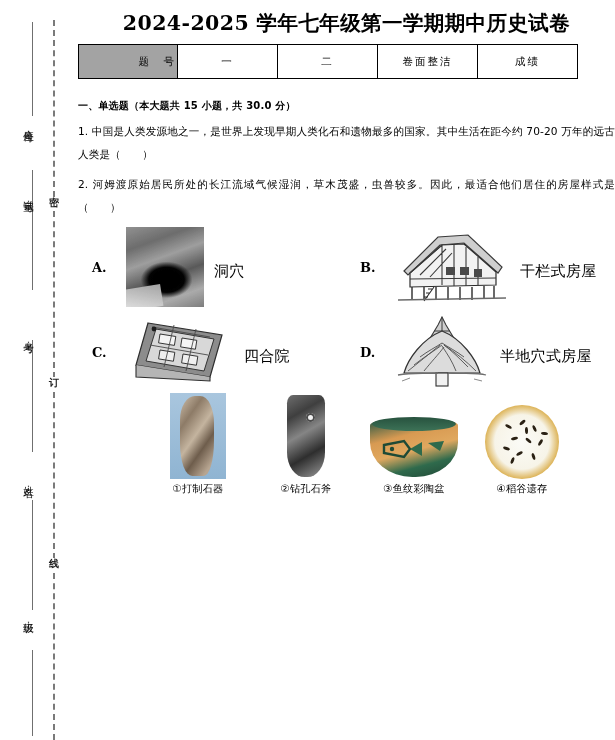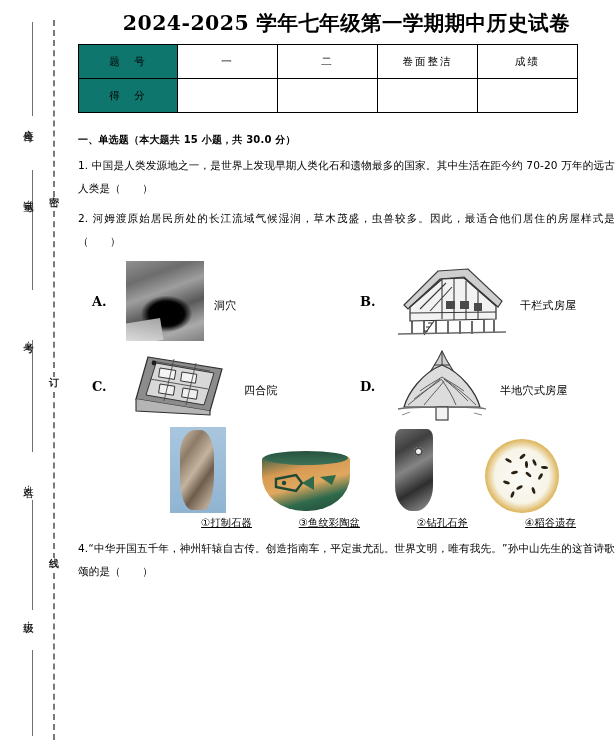--- a/index.html
+++ b/index.html
@@ -56,21 +56,21 @@
   table.score{
     border-collapse:collapse;width:500px;margin-top:8px;
     table-layout:fixed;
   }
   table.score td{
     border:1px solid #000;height:31px;text-align:center;
     font-size:10.5px;
     font-family:"DejaVu Sans","Liberation Sans",sans-serif;
     letter-spacing:2px;
   }
-  table.score td.hd{background:#0f766e;width:96px;}
+  table.score td.hd{background:#a3a3a3;width:96px;text-align:right;}
 
   
   .sec-title{
     font-size:10px;font-weight:bold;margin-top:20px;
     font-family:"DejaVu Sans","Liberation Sans",sans-serif;
     letter-spacing:0.2px;
   }
   .q{
     font-size:10.6px;line-height:23px;margin-top:7px;text-align:justify;
     font-family:"DejaVu Sans","Liberation Sans",sans-serif;
@@ -87,41 +87,41 @@
   }
 
   
   .picrow{display:flex;align-items:center;margin-top:8px;}
   .piccell{display:flex;align-items:center;width:268px;}
   .piclt{
     font-family:"DejaVu Serif","Liberation Serif",serif;
     font-size:13px;font-weight:bold;width:34px;padding-left:14px;
   }
   .piccap{
-    font-size:11px;margin-left:10px;
+    font-size:15px;margin-left:10px;
     font-family:Liberation Serif, serif;
     letter-spacing:0.3px;white-space:nowrap;margin-top:8px;
   }
 
   
   .ill{position:relative;overflow:hidden;flex:none;}
   .ill.cave{width:78px;height:80px;background:
       radial-gradient(ellipse 34px 24px at 52% 66%, #0b0b0b 0%,#131313 52%,rgba(60,60,60,0) 76%),
       linear-gradient(160deg,#8f8f8f 0%,#6f6f6f 22%,#9a9a9a 40%,#5e5e5e 60%,#a5a5a5 82%,#7d7d7d 100%);
       filter:contrast(1.15);}
   .ill.cave:after{content:"";position:absolute;left:-4px;bottom:-2px;width:40px;height:22px;
       background:linear-gradient(20deg,#d8d8d8,#9e9e9e);transform:rotate(-9deg);}
 
   .ill.stilt{width:116px;height:72px;}
   .ill.court{width:108px;height:66px;}
   .ill.pit{width:96px;height:74px;}
 
   
   .strip{display:flex;align-items:flex-end;margin-top:4px;padding-left:66px;}
-  .stripitem{width:108px;text-align:right;text-decoration:underline;}
+  .stripitem{width:108px;text-align:center;}
   .stripcap{
     font-size:10.2px;margin-top:3px;
     font-family:"DejaVu Sans","Liberation Sans",sans-serif;
     letter-spacing:0.2px;white-space:nowrap;
   }
   .ph{margin:0 auto;position:relative;overflow:hidden;}
   .ph.stone{width:56px;height:86px;background:linear-gradient(180deg,#a9c6de 0%,#8fb4d2 100%);}
   .ph.stone:after{content:"";position:absolute;left:10px;top:3px;width:34px;height:80px;
      border-radius:44% 40% 30% 36%/30% 34% 44% 40%;
      background:linear-gradient(125deg,#cfc0ac 0%,#8d7b67 26%,#c4b49f 48%,#6e5d4c 66%,#b7a591 88%);}
@@ -181,27 +181,20 @@
 
     <table class="score">
       <tbody>
           <tr>
         <td class="hd">题　号</td>
         <td>一</td>
         <td>二</td>
         <td>卷面整洁</td>
         <td>成绩</td>
       </tr>
-      <tr>
-        <td class="hd">得　分</td>
-        <td></td>
-        <td></td>
-        <td></td>
-        <td></td>
-      </tr>
     </tbody>
       </table>
 
     <div class="sec-title">一、单选题（本大题共 15 小题，共 30.0 分）</div>
 
     <div class="q">1. 中国是人类发源地之一，是世界上发现早期人类化石和遗物最多的国家。其中生活在距今约 70-20 万年的远古人类是（　　）</div>
 
     <div class="q">2. 河姆渡原始居民所处的长江流域气候湿润，草木茂盛，虫兽较多。因此，最适合他们居住的房屋样式是（　　）</div>
 
     <div class="picrow">
@@ -265,33 +258,33 @@
       </div>
     </div>
 
 
     <div class="strip">
       <div class="stripitem">
         <div class="ph stone"></div>
         <div class="stripcap">①打制石器</div>
       </div>
       <div class="stripitem">
+        <div class="ph axe"></div>
+        <div class="stripcap">②钻孔石斧</div>
+      </div>
+      <div class="stripitem">
         <div class="ph basin">
           <svg width="88" height="64" viewBox="0 0 88 64" style="position:absolute;left:0;top:0;z-index:3">
             <path d="M14 30 L34 26 L40 34 L34 42 L14 38 Z" fill="none" stroke="#1e4a36" stroke-width="2.4"></path>
             <path d="M40 34 L52 27 L52 41 Z" fill="#2f6a4c"></path>
             <circle cx="22" cy="34" r="2.2" fill="#1e4a36"></circle>
             <path d="M58 28 L74 26 L70 36 Z" fill="#2f6a4c"></path>
           </svg>
         </div>
         <div class="stripcap">③鱼纹彩陶盆</div>
-      </div>
-      <div class="stripitem">
-        <div class="ph axe"></div>
-        <div class="stripcap">②钻孔石斧</div>
       </div>
       <div class="stripitem">
         <div class="ph rice">
           <i style="left:20px;top:20px;transform:rotate(28deg)"></i>
           <i style="left:34px;top:16px;transform:rotate(-40deg)"></i>
           <i style="left:46px;top:22px;transform:rotate(66deg)"></i>
           <i style="left:26px;top:32px;transform:rotate(-14deg)"></i>
           <i style="left:40px;top:34px;transform:rotate(42deg)"></i>
           <i style="left:52px;top:36px;transform:rotate(-58deg)"></i>
           <i style="left:18px;top:42px;transform:rotate(18deg)"></i>
@@ -299,16 +292,15 @@
           <i style="left:45px;top:50px;transform:rotate(72deg)"></i>
           <i style="left:56px;top:27px;transform:rotate(8deg)"></i>
           <i style="left:24px;top:54px;transform:rotate(-70deg)"></i>
           <i style="left:38px;top:24px;transform:rotate(88deg)"></i>
         </div>
         <div class="stripcap">④稻谷遗存</div>
       </div>
     </div>
 
 
-    <div class="q">4.“中华开国五千年，神州轩辕自古传。创造指南车，平定蚩尤乱。世界文明，唯有我先。”孙中山先生的这首诗歌颂的是（　　）</div>
 
   </div>
 </div>
 
 </body></html>

